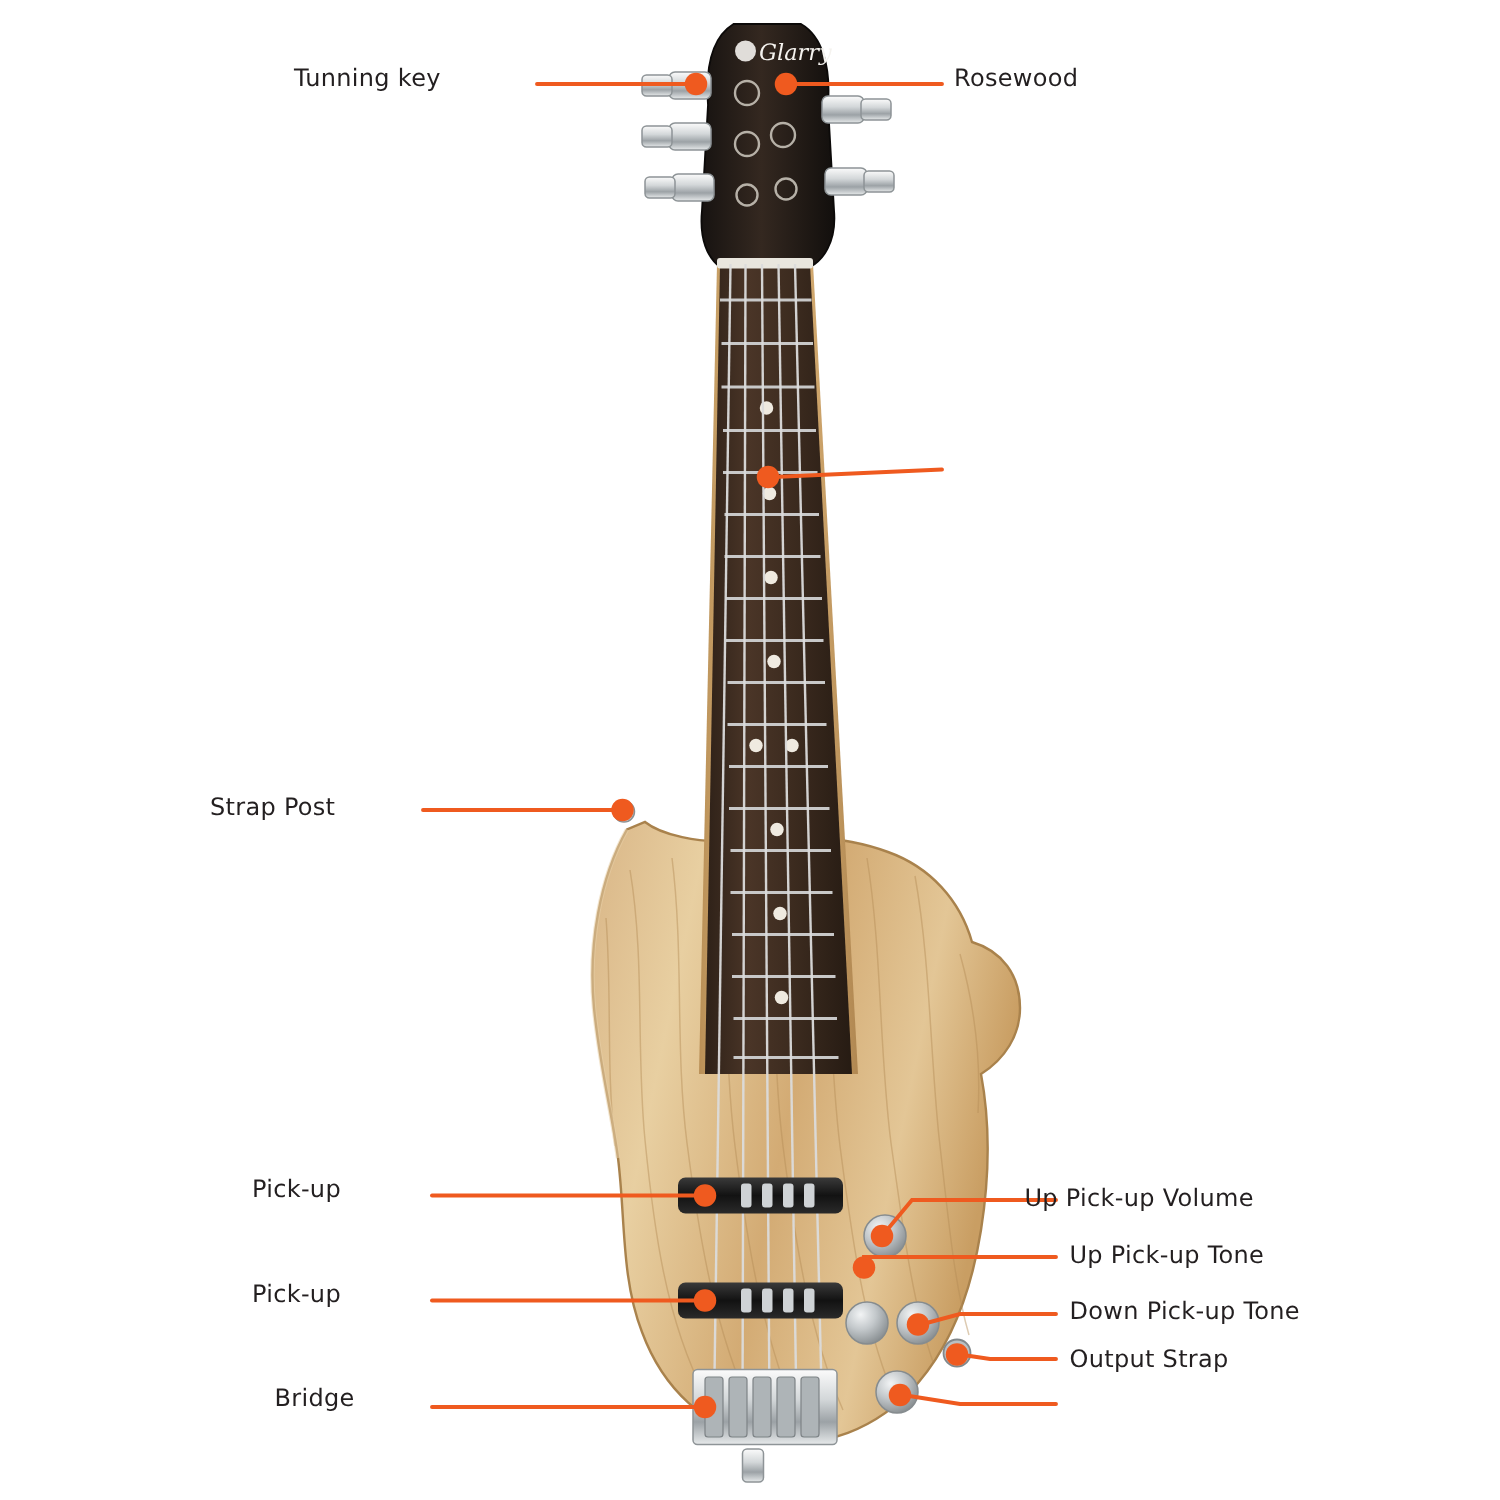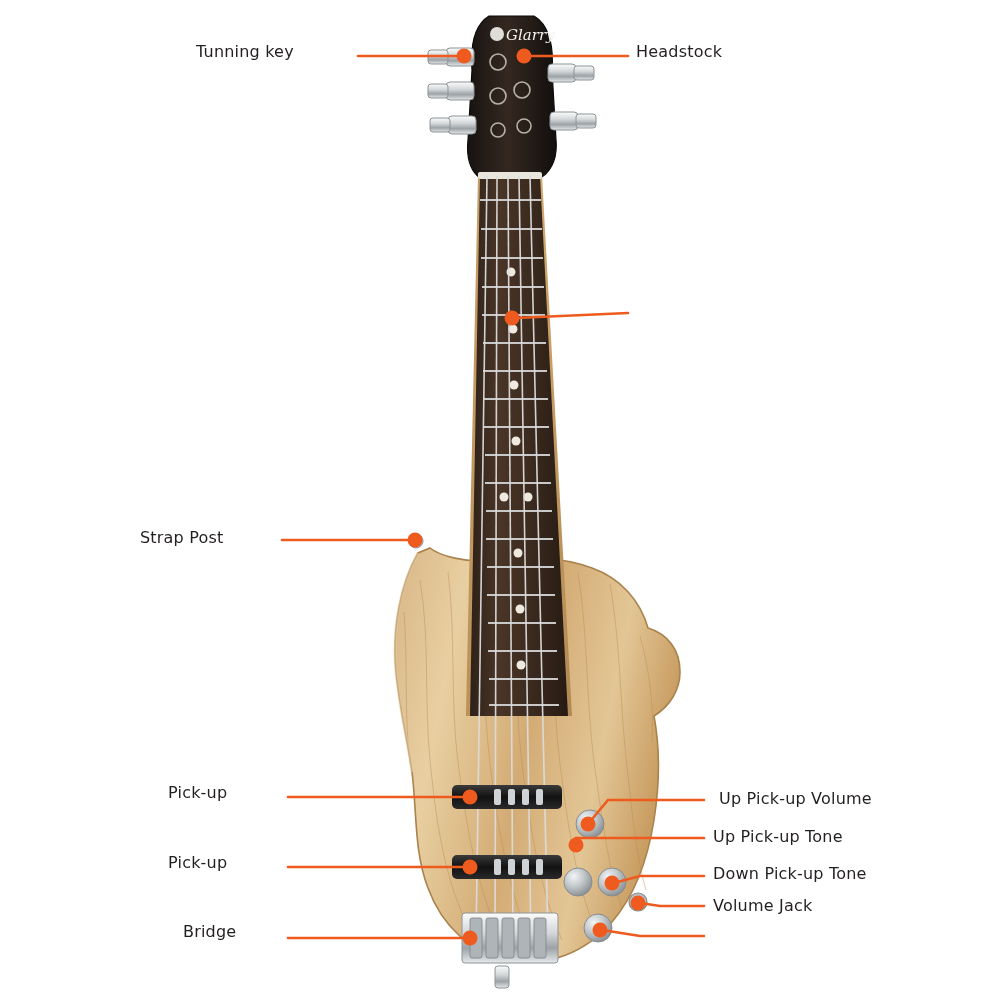--- a/index.html
+++ b/index.html
@@ -281,23 +281,23 @@
       <circle cx="470" cy="938" r="7.5"></circle>
       <circle cx="588" cy="824" r="7.5"></circle>
       <circle cx="576" cy="845" r="7.5"></circle>
       <circle cx="612" cy="883" r="7.5"></circle>
       <circle cx="638" cy="903" r="7.5"></circle>
       <circle cx="600" cy="930" r="7.5"></circle>
     </g>
   </svg>
 
   <div class="label" style="left:196px; top:42px;">Tunning key</div>
-  <div class="label" style="left:636px; top:42px;">Headstock</div>
+  <div class="label" style="left:636px; top:42px;">Rosewood</div>
   <div class="label" style="left:140px; top:528px;">Strap Post</div>
   <div class="label" style="left:168px; top:783px;">Pick-up</div>
   <div class="label" style="left:168px; top:853px;">Pick-up</div>
   <div class="label" style="left:183px; top:922px;">Bridge</div>
-  <div class="label" style="left:719px; top:789px;">Up Pick-up Volume</div>
+  <div class="label" style="left:683px; top:789px;">Up Pick-up Volume</div>
   <div class="label" style="left:713px; top:827px;">Up Pick-up Tone</div>
   <div class="label" style="left:713px; top:864px;">Down Pick-up Tone</div>
-  <div class="label" style="left:713px; top:896px;">Volume Jack</div>
+  <div class="label" style="left:713px; top:896px;">Output Strap</div>
 
 </div>
 
 </body></html>

